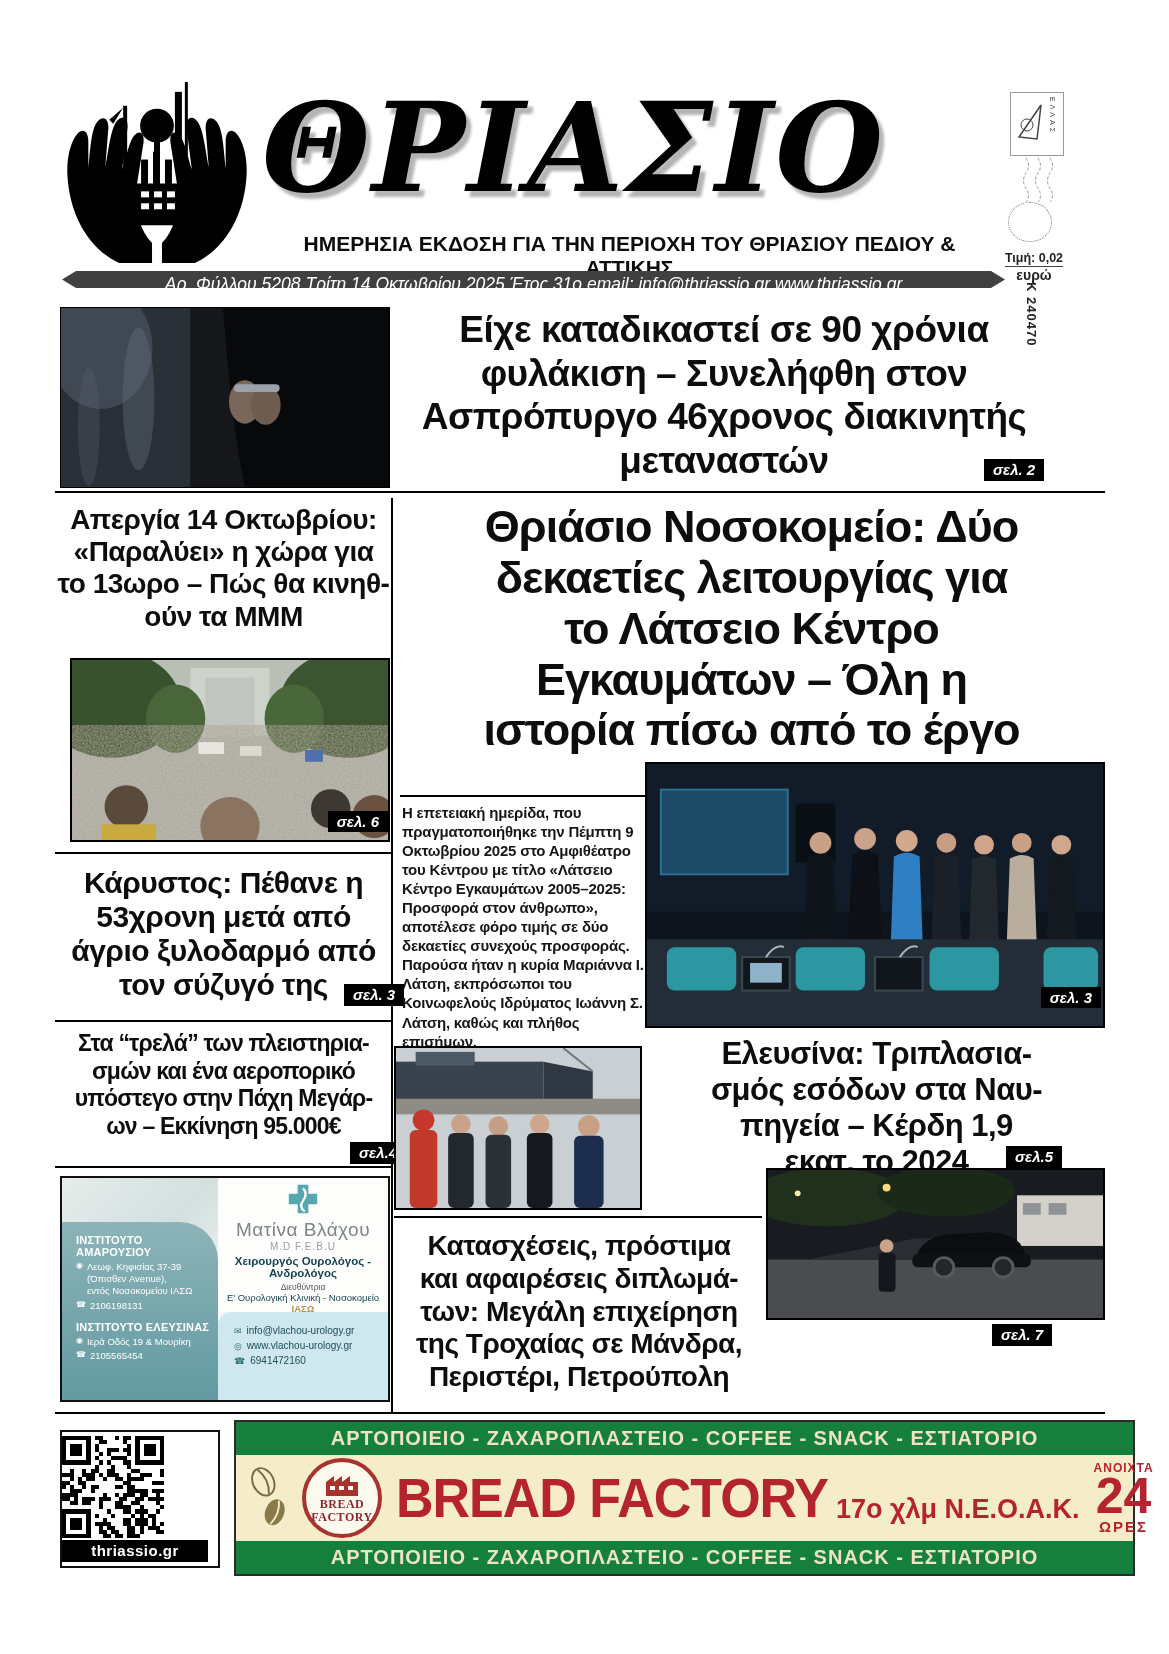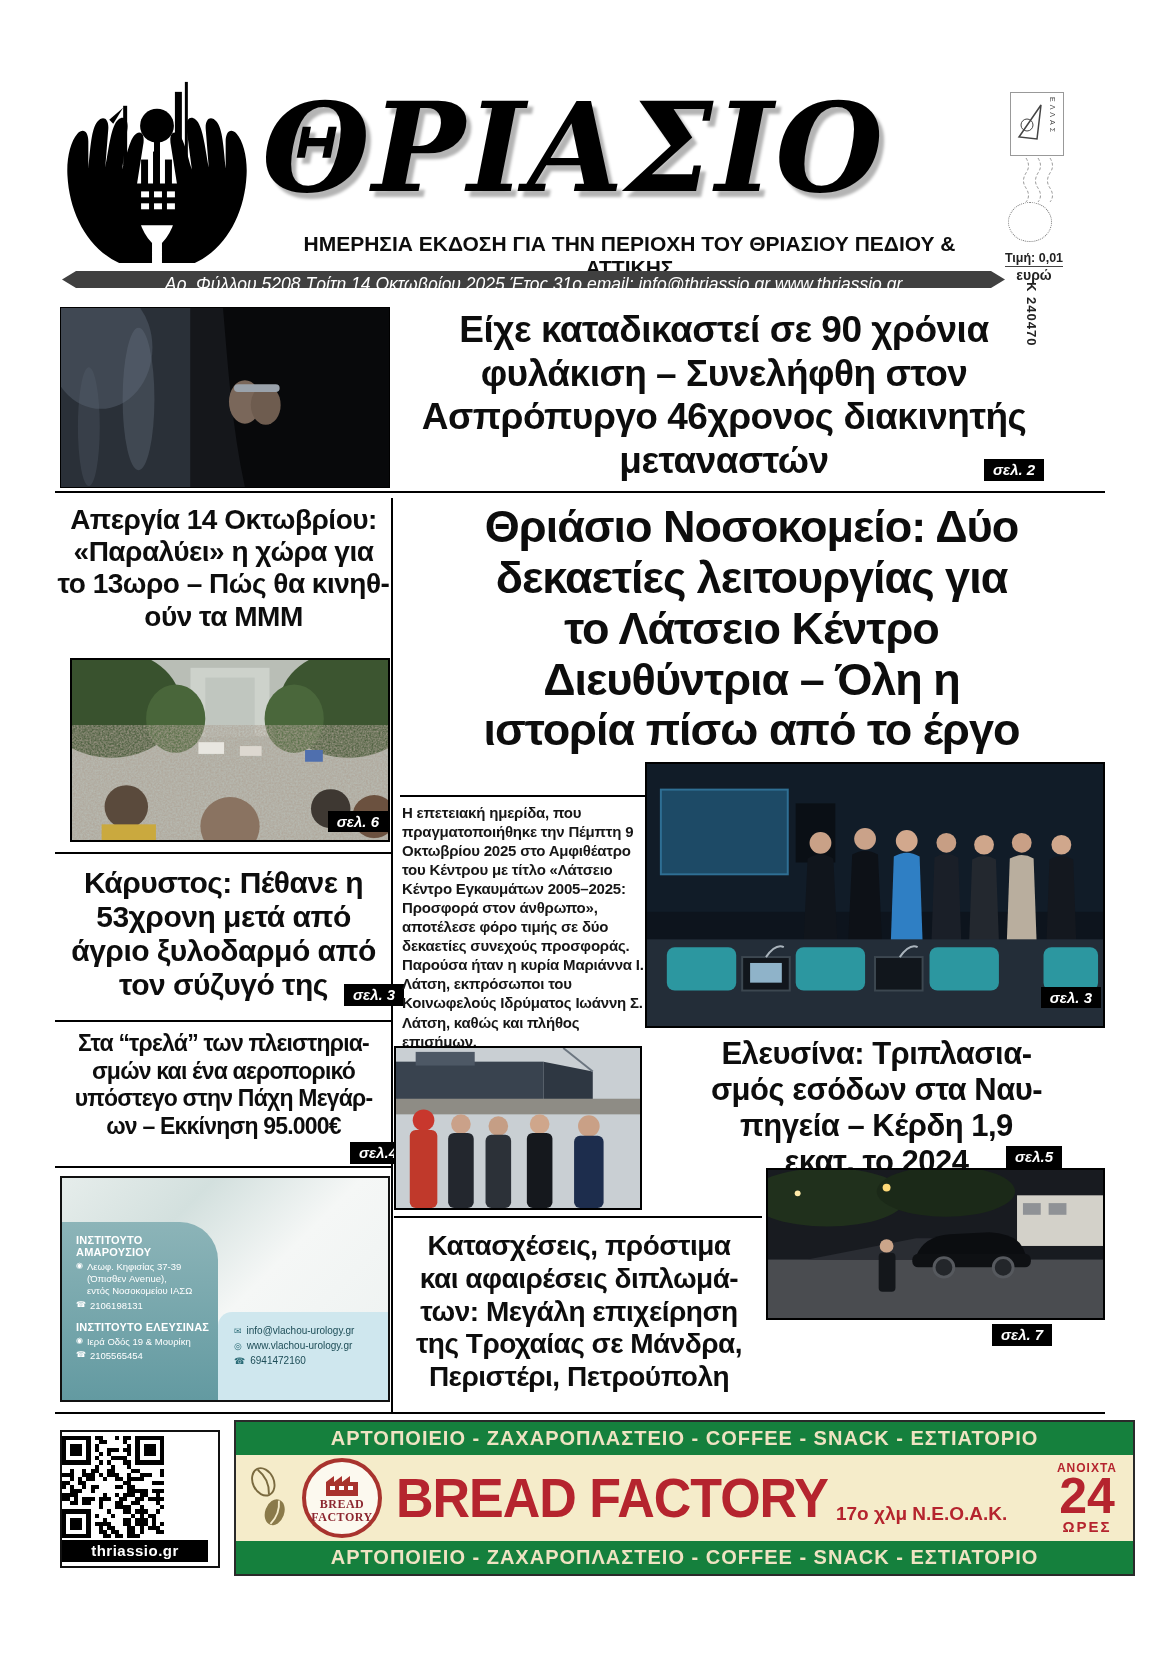--- a/index.html
+++ b/index.html
@@ -46,21 +46,21 @@
   .uro-cico{font-size:9px;color:#2a6b76}
   
   .bread-ad{border:2px solid #2a2a2a;display:flex;flex-direction:column;background:#f5ecca}
   .bread-strip{height:33px;background:#15803d;color:#efe3c2;font-weight:bold;font-size:20px;line-height:33px;text-align:center;letter-spacing:1px}
   .bread-mid{flex:1;background:#f5ecca;display:flex;align-items:center;padding:0 10px;gap:14px}
   .bean-icon{width:38px;height:68px;margin-left:4px;flex:none}
   .bread-logo-circle{width:80px;height:80px;border-radius:50%;border:4px solid #a8332e;background:#fcf9ef;display:flex;flex-direction:column;align-items:center;justify-content:center;flex:none}
   .bread-logo-circle svg{width:40px;height:26px}
   .bread-logo-t1,.bread-logo-t2{font-family:"Liberation Serif",serif;font-weight:bold;color:#8c2730;font-size:12px;line-height:1.05;letter-spacing:0.5px}
   .bread-brand{font-size:52px;font-weight:bold;color:#b5242e;letter-spacing:-1px;white-space:nowrap;transform:scaleY(1.08)}
-  .bread-loc{font-size:19px;font-weight:bold;color:#b5242e;align-self:flex-end;margin:0 0 16px -6px;white-space:nowrap}
+  .bread-loc{font-size:27px;font-weight:bold;color:#b5242e;align-self:flex-end;margin:0 0 16px -6px;white-space:nowrap}
   .bread-24{margin-left:auto;text-align:center;color:#b5242e;font-weight:bold;margin-right:6px}
   .b24-open{font-size:12px;letter-spacing:1px}
   .b24-num{font-size:50px;line-height:0.85}
   .b24-unit{font-size:15px;letter-spacing:2px}
   
   .qr-box{border:2px solid #111;background:#fff;display:flex;flex-direction:column;align-items:flex-start;padding-top:4px}
   .qr-svg{width:102px;height:102px}
   .qr-label{margin-top:2px;width:calc(100% - 10px);background:#000;color:#fff;font-size:15px;font-weight:bold;text-align:center;line-height:22px;letter-spacing:0.5px}
 </style>
 </head>
@@ -107,21 +107,21 @@
   </div>
   <svg class="abs" style="left:1018px;top:158px;width:42px;height:44px" viewBox="0 0 42 44">
     <g stroke="#9a9a9a" fill="none" stroke-dasharray="3 2">
       <path d="M8 0 q5 8 0 15 q-5 8 0 15 q5 8 0 14"></path>
       <path d="M20 0 q5 8 0 15 q-5 8 0 15 q5 8 0 14"></path>
       <path d="M32 0 q5 8 0 15 q-5 8 0 15 q5 8 0 14"></path>
     </g>
   </svg>
   <div class="postmark"></div>
   <div class="price">
-    <div class="price-label">Τιμή: 0,01</div>
+    <div class="price-label">Τιμή: 0,02</div>
     <div class="price-unit">ευρώ</div>
   </div>
   <div class="kcode">Κ 240470</div>
 
   <div class="infobar">Αρ. Φύλλου 5208 Τρίτη 14 Οκτωβρίου 2025  Έτος 31ο email: info@thriassio.gr  www.thriassio.gr</div>
 
   <div class="photo" style="left:60px;top:307px;width:330px;height:181px;border-width:1px">
     <svg viewBox="0 0 330 181" preserveAspectRatio="none">
       <rect width="330" height="181" fill="#15171b"></rect>
       <rect width="130" height="181" fill="#2a3038"></rect>
@@ -208,40 +208,54 @@
       <div class="uro-office-title" style="margin-top:9px">ΙΝΣΤΙΤΟΥΤΟ ΕΛΕΥΣΙΝΑΣ</div>
       <div class="uro-line">
         <span class="uro-ico">◉</span>
         <span>Ιερά Οδός 19 &amp; Μουρίκη</span>
       </div>
       <div class="uro-line">
         <span class="uro-ico">☎</span>
         <span>2105565454</span>
       </div>
     </div>
+    <div class="uro-right-top">
+      <svg class="uro-cross" viewBox="0 0 36 36">
+        <path d="M12 2h12v10h10v12H24v10H12V24H2V12h10z" fill="#58a7b0"></path>
+        <path d="M18 6 q6 6 0 14 q-5 7 2 12" stroke="#fff" stroke-width="2.5" fill="none"></path>
+      </svg>
+      <div class="uro-name">Ματίνα Βλάχου</div>
+      <div class="uro-cred">M.D F.E.B.U</div>
+      <div class="uro-spec">Χειρουργός Ουρολόγος - Ανδρολόγος</div>
+      <div class="uro-role">Διευθύντρια</div>
+      <div class="uro-clinic">
+        <span>Ε' Ουρολογική Κλινική - Νοσοκομείο</span>
+        <span class="uro-brand">ΙΑΣΩ</span>
+      </div>
+    </div>
     <div class="uro-right-bot">
       <div class="uro-c">
         <span class="uro-cico">✉</span>
         <span>info@vlachou-urology.gr</span>
       </div>
       <div class="uro-c">
         <span class="uro-cico">◎</span>
         <span>www.vlachou-urology.gr</span>
       </div>
       <div class="uro-c">
         <span class="uro-cico">☎</span>
         <span>6941472160</span>
       </div>
     </div>
   </div>
 
   <div class="abs hl" style="left:398px;top:502px;width:707px;font-size:45px;line-height:1.13;letter-spacing:-1px">Θριάσιο Νοσοκομείο: Δύο
 δεκαετίες λειτουργίας για
 το Λάτσειο Κέντρο
-Διευθύντρια – Όλη η
+Εγκαυμάτων – Όλη η
 ιστορία πίσω από το έργο</div>
 
   <div class="hline" style="left:400px;top:795px;width:245px;height:2px"></div>
   <div class="body-text">Η επετειακή ημερίδα, που πραγματοποιήθηκε την Πέμπτη 9 Οκτωβρίου 2025 στο Αμφιθέατρο του Κέντρου με τίτλο «Λάτσειο Κέντρο Εγκαυμάτων 2005–2025: Προσφορά στον άνθρωπο», αποτέλεσε φόρο τιμής σε δύο δεκαετίες συνεχούς προσφοράς. Παρούσα ήταν η κυρία Μαριάννα Ι. Λάτση, εκπρόσωποι του Κοινωφελούς Ιδρύματος Ιωάννη Σ. Λάτση, καθώς και πλήθος επισήμων.</div>
 
   <div class="photo" style="left:645px;top:762px;width:460px;height:266px">
     <svg viewBox="0 0 460 266" preserveAspectRatio="none">
       <rect width="460" height="266" fill="#0d141d"></rect>
       <rect width="460" height="150" fill="#111c28"></rect>
       <rect x="14" y="26" width="128" height="86" fill="#1d4a66"></rect>

